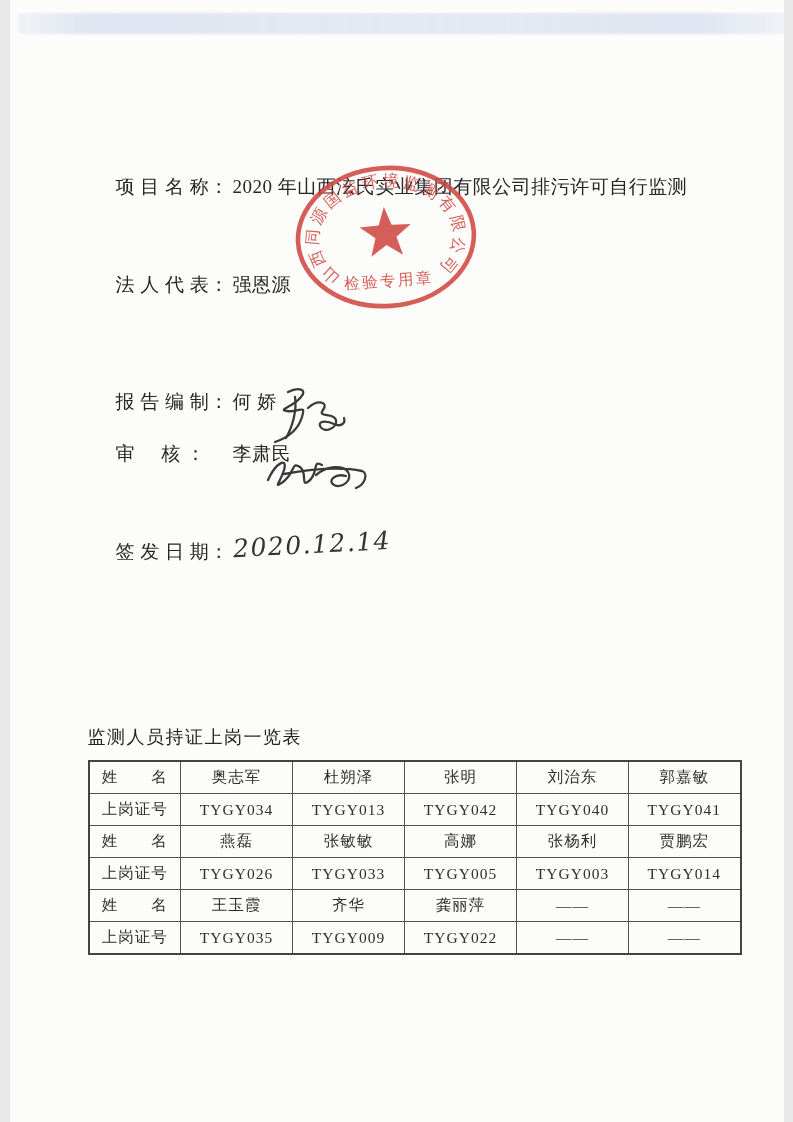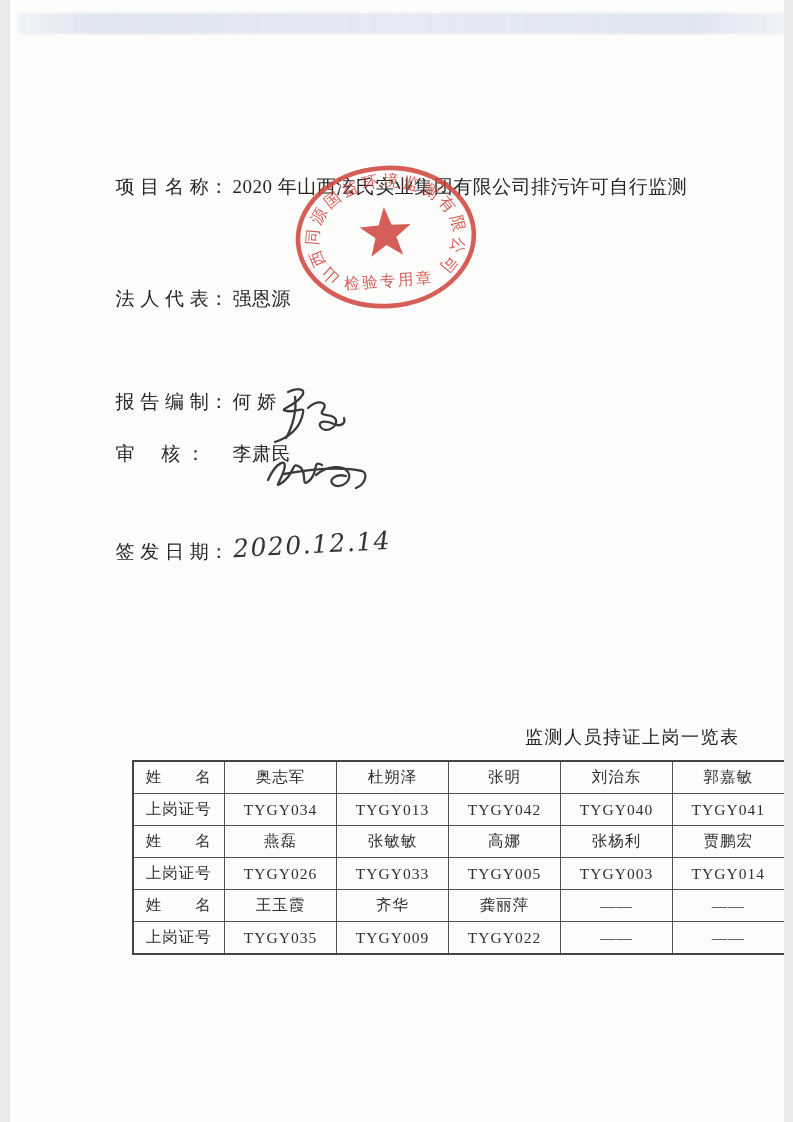--- a/index.html
+++ b/index.html
@@ -27,45 +27,44 @@
   .fvalue{white-space:pre;}
   .handwriting{
     font-style:italic;font-family:"DejaVu Serif",serif;
     font-size:25px;letter-spacing:1.5px;color:#343332;
     display:inline-block;transform:rotate(-3deg) translateY(-1px);
   }
   .stamp{position:absolute;left:280px;top:162px;pointer-events:none;}
   .sig{position:absolute;pointer-events:none;}
   .table-title{
     position:absolute;left:78px;top:725px;width:652px;
-    text-align:right;font-size:18px;letter-spacing:1.5px;color:#242424;
+    text-align:left;font-size:18px;letter-spacing:1.5px;color:#242424;
   }
   table.roster{
     position:absolute;left:78px;top:760px;width:652px;
     border-collapse:collapse;table-layout:fixed;
     border:2px solid #434343;
-    margin-left:44px;
   }
   table.roster td{
     border:1px solid #525252;height:31px;padding:0;
     text-align:center;vertical-align:middle;white-space:pre;
     font-size:15.5px;letter-spacing:1px;color:#2e2e2e;
   }
 </style>
 </head>
 <body>
 
 <div class="page">
 
   <div class="scan-band"></div>
 
   <div class="info-row" style="top:146px">
     <span class="flabel">项 目 名 称：</span><span class="fvalue">2020 年山西泫氏实业集团有限公司排污许可自行监测</span>
   </div>
-  <div class="info-row" style="top:258px">
+  <div class="info-row" style="top:244px">
     <span class="flabel">法 人 代 表：</span><span class="fvalue">强恩源</span>
   </div>
   <div class="info-row" style="top:413px">
     <span class="flabel">审     核 ：</span><span class="fvalue">李肃民</span>
   </div>
   <div class="info-row" style="top:361px">
     <span class="flabel">报 告 编 制：</span><span class="fvalue">何 娇</span>
   </div>
   <div class="info-row" style="top:505px">
     <span class="flabel" style="vertical-align:top;padding-top:6px">签 发 日 期：</span><span class="fvalue handwriting">2020.12.14</span>

